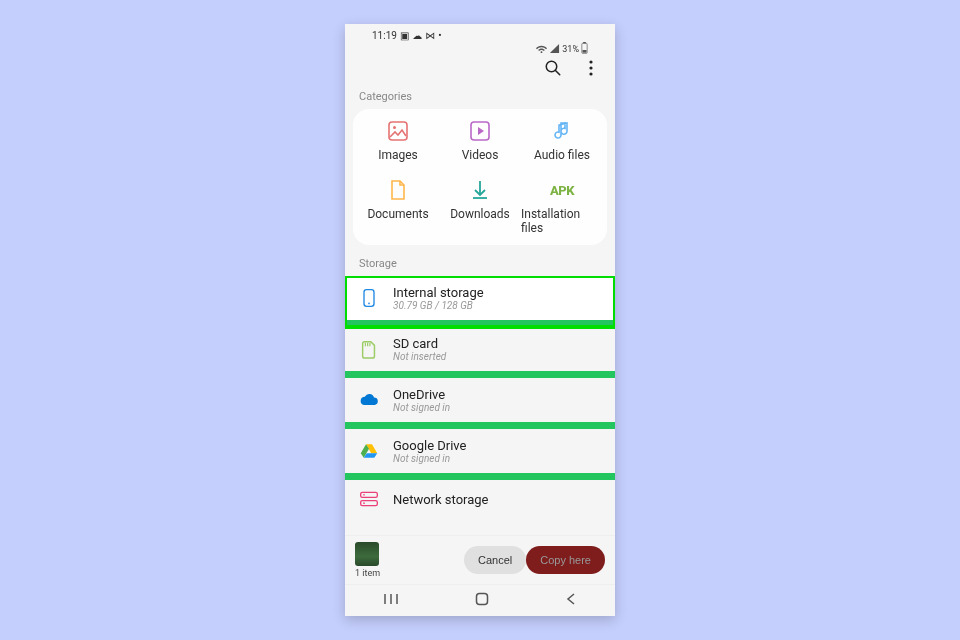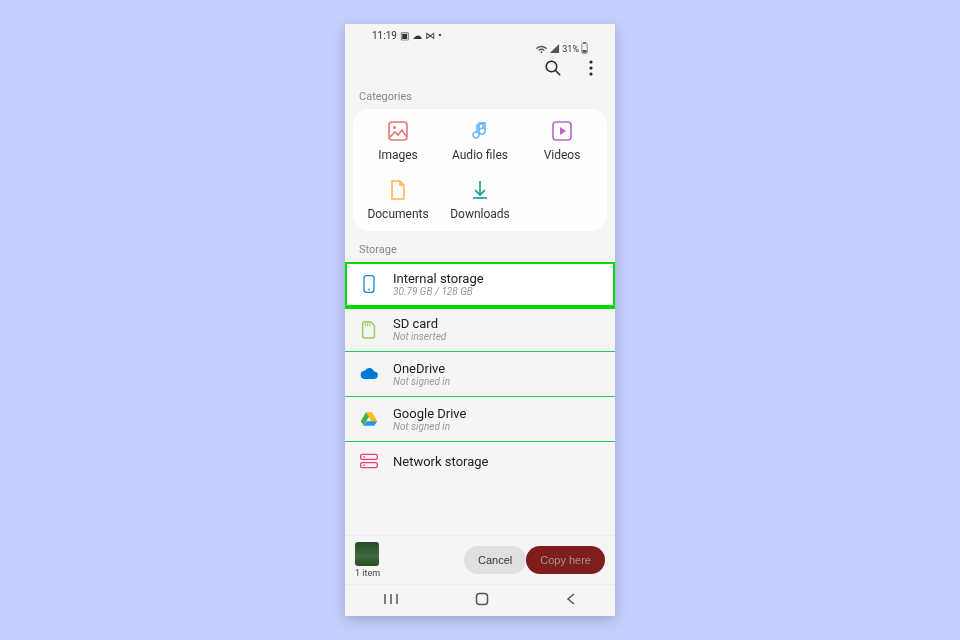--- a/index.html
+++ b/index.html
@@ -66,21 +66,21 @@
   .cat .icn { width:24px; height:24px; display:flex; align-items:center; justify-content:center; }
   .storage-list {
     flex: 1;
     overflow-y: auto;
   }
   .storage-item {
     padding: 9px 14px;
     display: flex;
     align-items: center;
     gap: 14px;
-    border-bottom: 1px solid #22c55e;
+    border-bottom: 7px solid #22c55e;
     background: #f5f5f5;
   }
   .storage-item:last-child { border-bottom:none; }
   .storage-item .sicon { width:20px; height:20px; display:flex; align-items:center; justify-content:center; flex-shrink:0; }
   .storage-item .texts { display:flex; flex-direction:column; }
   .storage-item .title { font-size: 13px; color:#222; }
   .storage-item .sub { font-size: 10px; color:#999;font-style:italic; }
   .highlight {
     outline: 4px solid #00dd00;
     outline-offset: -2px;
@@ -180,52 +180,58 @@
             <rect x="3" y="3" width="18" height="18" rx="3" fill="none" stroke="#e57373" stroke-width="1.6"></rect>
             <circle cx="8.5" cy="8.5" r="1.5" fill="#e57373"></circle>
             <path d="M4 18l5-5 3 3 4-5 4 6" fill="none" stroke="#e57373" stroke-width="1.6"></path>
           </svg>
       </div>
       <span class="lbl">Images</span>
     </div>
     <div class="cat">
       <div class="icn">
         <svg width="24" height="24" viewBox="0 0 24 24">
-            <path d="M11 4v12a3 3 0 1 1-2-2.8V6l8-2v8.2a3 3 0 1 1-2-2.8V4z" fill="none" stroke="#64b5f6" stroke-width="1.6"></path>
-          </svg>
-      </div>
-      <span class="lbl">Audio files</span>
-    </div>
-    <div class="cat">
-      <div class="icn">
-        <svg width="24" height="24" viewBox="0 0 24 24">
             <rect x="3" y="3" width="18" height="18" rx="3" fill="none" stroke="#ba68c8" stroke-width="1.6"></rect>
             <path d="M10 8l6 4-6 4z" fill="#ba68c8"></path>
           </svg>
       </div>
       <span class="lbl">Videos</span>
+    </div>
+    <div class="cat">
+      <div class="icn">
+        <svg width="24" height="24" viewBox="0 0 24 24">
+            <path d="M11 4v12a3 3 0 1 1-2-2.8V6l8-2v8.2a3 3 0 1 1-2-2.8V4z" fill="none" stroke="#64b5f6" stroke-width="1.6"></path>
+          </svg>
+      </div>
+      <span class="lbl">Audio files</span>
     </div>
     <div class="cat">
       <div class="icn">
         <svg width="24" height="24" viewBox="0 0 24 24">
             <path d="M6 3h8l4 4v14H6z" fill="none" stroke="#ffb74d" stroke-width="1.6"></path>
             <path d="M14 3v4h4" fill="none" stroke="#ffb74d" stroke-width="1.6"></path>
           </svg>
       </div>
       <span class="lbl">Documents</span>
     </div>
     <div class="cat">
       <div class="icn">
         <svg width="24" height="24" viewBox="0 0 24 24">
             <line x1="12" y1="3" x2="12" y2="16" stroke="#26a69a" stroke-width="1.8"></line>
             <path d="M7 12l5 5 5-5" fill="none" stroke="#26a69a" stroke-width="1.8"></path>
             <line x1="5" y1="20" x2="19" y2="20" stroke="#26a69a" stroke-width="1.8"></line>
           </svg>
       </div>
       <span class="lbl">Downloads</span>
+    </div>
+    <div class="cat">
+      <div class="icn">
+        <span class="apk-label">APK</span>
+      </div>
+      <span class="lbl">Installation files</span>
     </div>
   </div>
 
   <div class="section-label">Storage</div>
   <div class="storage-list">
 
     <div class="storage-item highlight">
       <div class="sicon">
         <svg width="18" height="20" viewBox="0 0 18 24">
             <rect x="3" y="2" width="12" height="20" rx="3" fill="none" stroke="#1e88e5" stroke-width="1.6"></rect>

